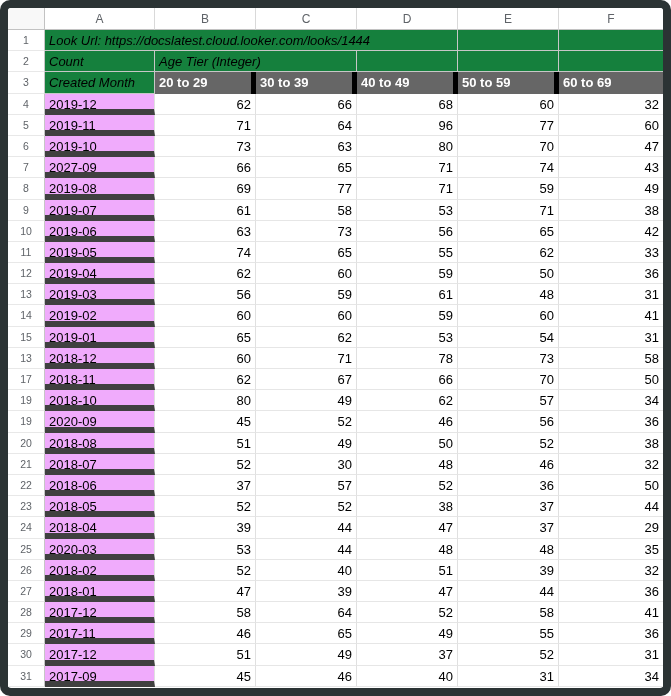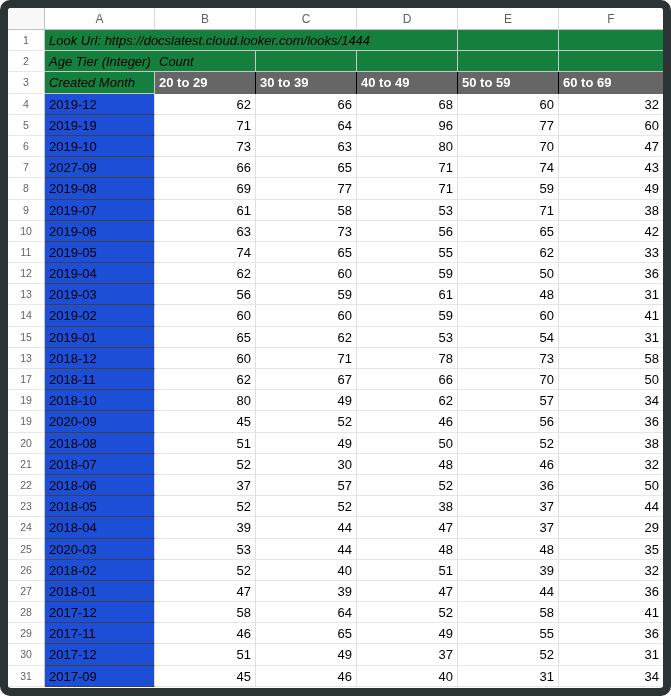--- a/index.html
+++ b/index.html
@@ -66,28 +66,28 @@
   .spill{
     overflow:visible;
     position:relative;
     z-index:2;
   }
   
   .dark{
     background:#666666;
     color:#ffffff;
     font-weight:bold;
-    border-right:1px solid #000000;
+    border-right:5px solid #000000;
     border-bottom:none;
   }
   
   .acol{
-    background:#1d4ed8;
+    background:#f0abfc;
     border-right:1px solid #e0e0e0;
-    border-bottom:1px solid #404040;
+    border-bottom:6px solid #404040;
   }
   .num{
     text-align:right;
     border-right:1px solid #e0e0e0;
     border-bottom:1px solid #e6e6e6;
   }
   .nb{border-right:none;}
 </style>
 </head>
 <body>
@@ -105,22 +105,22 @@
 
     <div class="cell rownum">1</div>
     <div class="cell gray italic spill nb">Look Url: https://docslatest.cloud.looker.com/looks/1444</div>
     <div class="cell gray nb"></div>
     <div class="cell gray nb"></div>
     <div class="cell gray"></div>
     <div class="cell gray"></div>
     <div class="cell gray nb"></div>
 
     <div class="cell rownum">2</div>
+    <div class="cell gray italic">Count</div>
     <div class="cell gray italic spill nb">Age Tier (Integer)</div>
-    <div class="cell gray italic">Count</div>
     <div class="cell gray"></div>
     <div class="cell gray"></div>
     <div class="cell gray"></div>
     <div class="cell gray nb"></div>
 
     <div class="cell rownum">3</div>
     <div class="cell gray italic">Created Month</div>
     <div class="cell dark">20 to 29</div>
     <div class="cell dark">30 to 39</div>
     <div class="cell dark">40 to 49</div>
@@ -129,21 +129,21 @@
 
   <div class="cell rownum">4</div>
   <div class="cell acol">2019-12</div>
   <div class="cell num">62</div>
   <div class="cell num">66</div>
   <div class="cell num">68</div>
   <div class="cell num">60</div>
   <div class="cell num nb">32</div>
 
   <div class="cell rownum">5</div>
-  <div class="cell acol">2019-19</div>
+  <div class="cell acol">2019-11</div>
   <div class="cell num">71</div>
   <div class="cell num">64</div>
   <div class="cell num">96</div>
   <div class="cell num">77</div>
   <div class="cell num nb">60</div>
 
   <div class="cell rownum">6</div>
   <div class="cell acol">2019-10</div>
   <div class="cell num">73</div>
   <div class="cell num">63</div>

